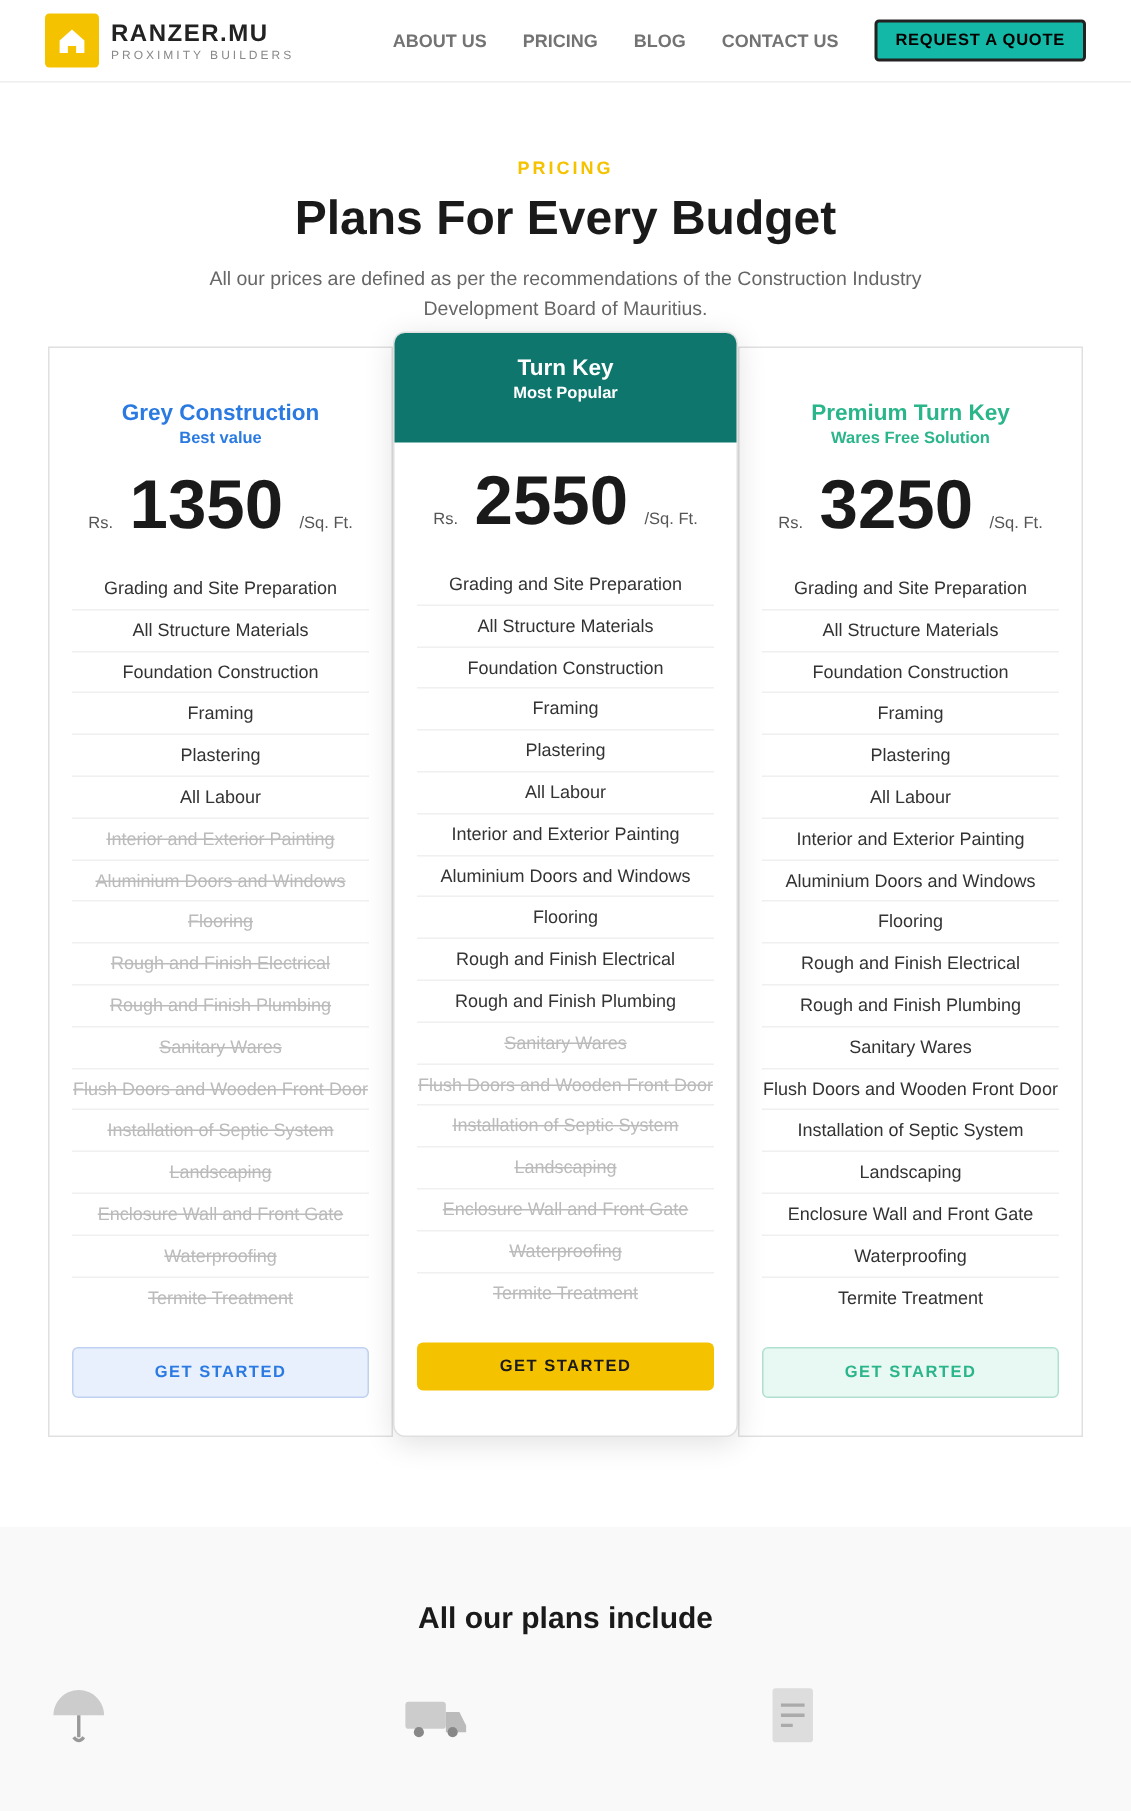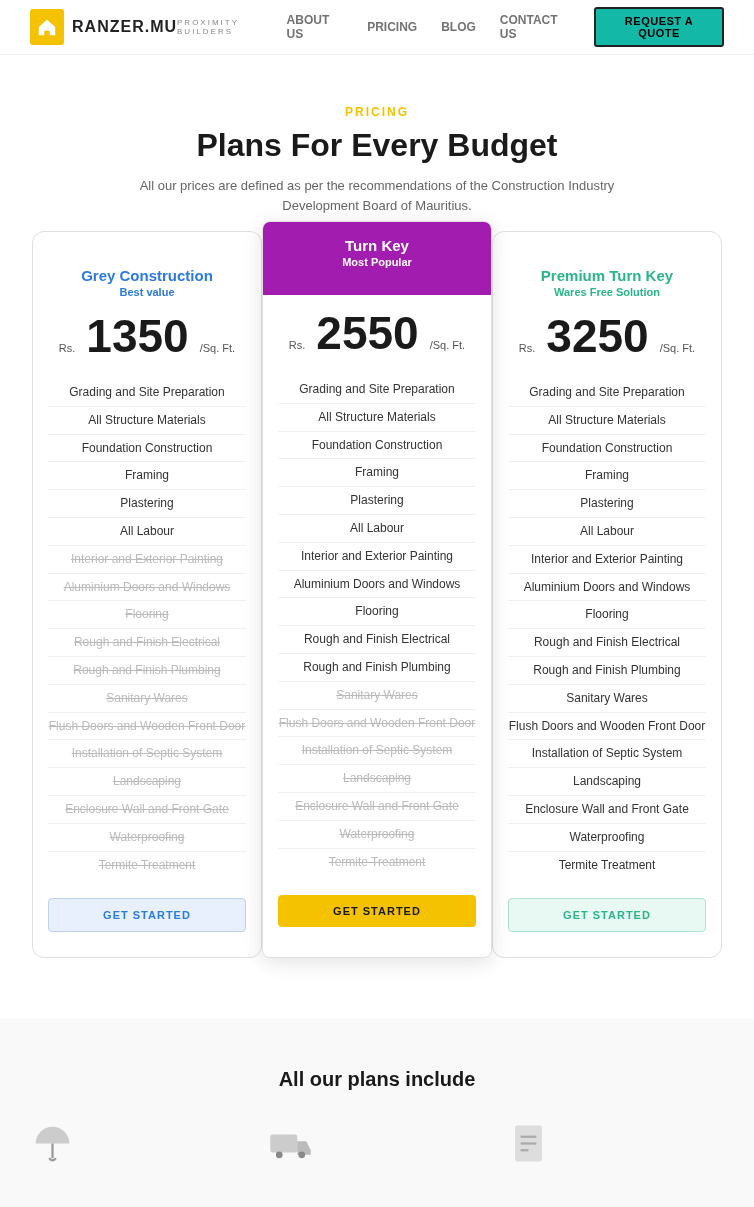--- a/index.html
+++ b/index.html
@@ -11,21 +11,21 @@
       border-bottom: 1px solid #eee;
       display: flex;
       align-items: center;
       justify-content: space-between;
       padding: 10px 30px;
       height: 55px;
     }
     .logo-area { display: flex; align-items: center; gap: 8px; }
     .logo-icon { width: 36px; height: 36px; background: #f5c200; border-radius: 3px; display: flex; align-items: center; justify-content: center; }
     .logo-icon svg { width: 22px; height: 22px; }
-    .logo-text { display: flex; flex-direction: row; }
+    .logo-text { display: flex; flex-direction: column; }
     .logo-brand { font-weight: 900; font-size: 16px; color: #222; letter-spacing: 1px; }
     .logo-sub { font-size: 8px; color: #888; letter-spacing: 2px; text-transform: uppercase; }
     .nav { display: flex; align-items: center; gap: 24px; }
     .nav-link { font-size: 12px; color: #737373; text-decoration: none; font-weight: 600; cursor: pointer; }
     .nav-btn {
       border: 2px solid #222;
       padding: 6px 12px;
       font-size: 11px;
       font-weight: 700;
       cursor: pointer;
@@ -39,21 +39,21 @@
     .section-label { color: #f5c200; font-size: 12px; font-weight: 700; letter-spacing: 2px; text-transform: uppercase; margin-bottom: 8px; }
     .section-title { font-size: 32px; font-weight: 900; color: #1a1a1a; margin-bottom: 12px; }
     .section-desc { font-size: 13px; color: #666; max-width: 500px; margin: 0 auto 16px; line-height: 1.5; }
 
     
     .cards-wrapper { display: flex; gap: 0; align-items: flex-start; justify-content: center; }
 
     .card {
       background: #fff;
       border: 1px solid #e0e0e0;
-      border-radius: 12px;
+      border-radius: 0;
       flex: 1;
       max-width: 230px;
       padding: 20px 15px 25px;
       position: relative;
     }
     .card.featured {
       background: #fff;
       border: 1px solid #e0e0e0;
       border-radius: 8px;
       z-index: 2;
@@ -67,21 +67,21 @@
     .card-tagline { font-size: 11px; font-weight: 600; margin-bottom: 15px; }
 
     .card.grey .card-name { color: #2a7ae2; }
     .card.grey .card-tagline { color: #2a7ae2; }
     .card.featured .card-name { color: #fff; }
     .card.featured .card-tagline { color: #fff; }
     .card.premium .card-name { color: #2ab58a; }
     .card.premium .card-tagline { color: #2ab58a; }
 
     .featured-header {
-      background: #a21caf;
+      background: #0f766e;
       margin: 0 -15px 15px;
       padding: 15px 15px 12px;
       border-radius: 7px 7px 0 0;
       text-align: center;
     }
 
     .price-row { display: flex; align-items: baseline; justify-content: center; margin-bottom: 20px; gap: 11px; }
     .price-rs { font-size: 11px; color: #555; }
     .price-num { font-size: 46px; font-weight: 900; color: #1a1a1a; line-height: 1; }
     .price-unit { font-size: 11px; color: #555; }

